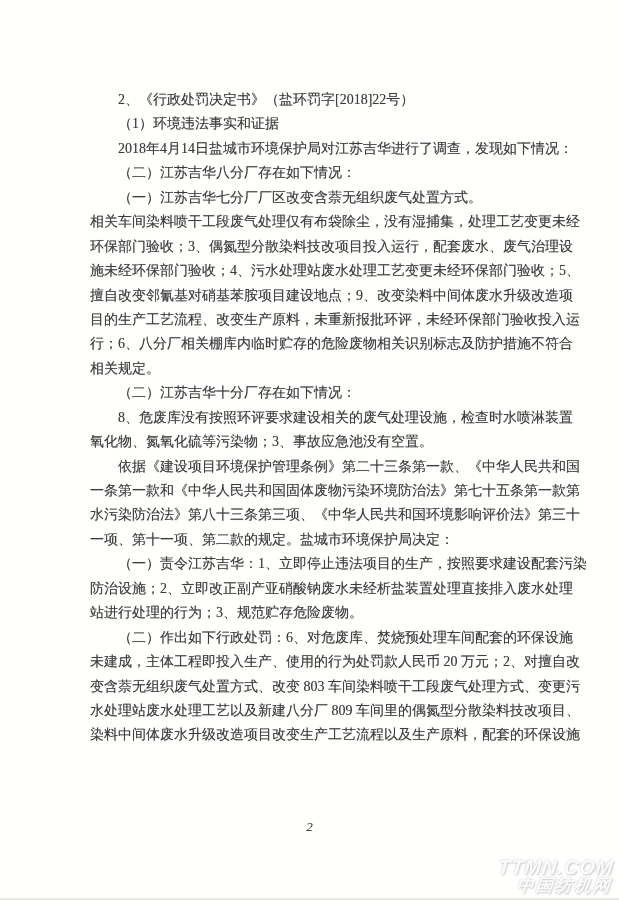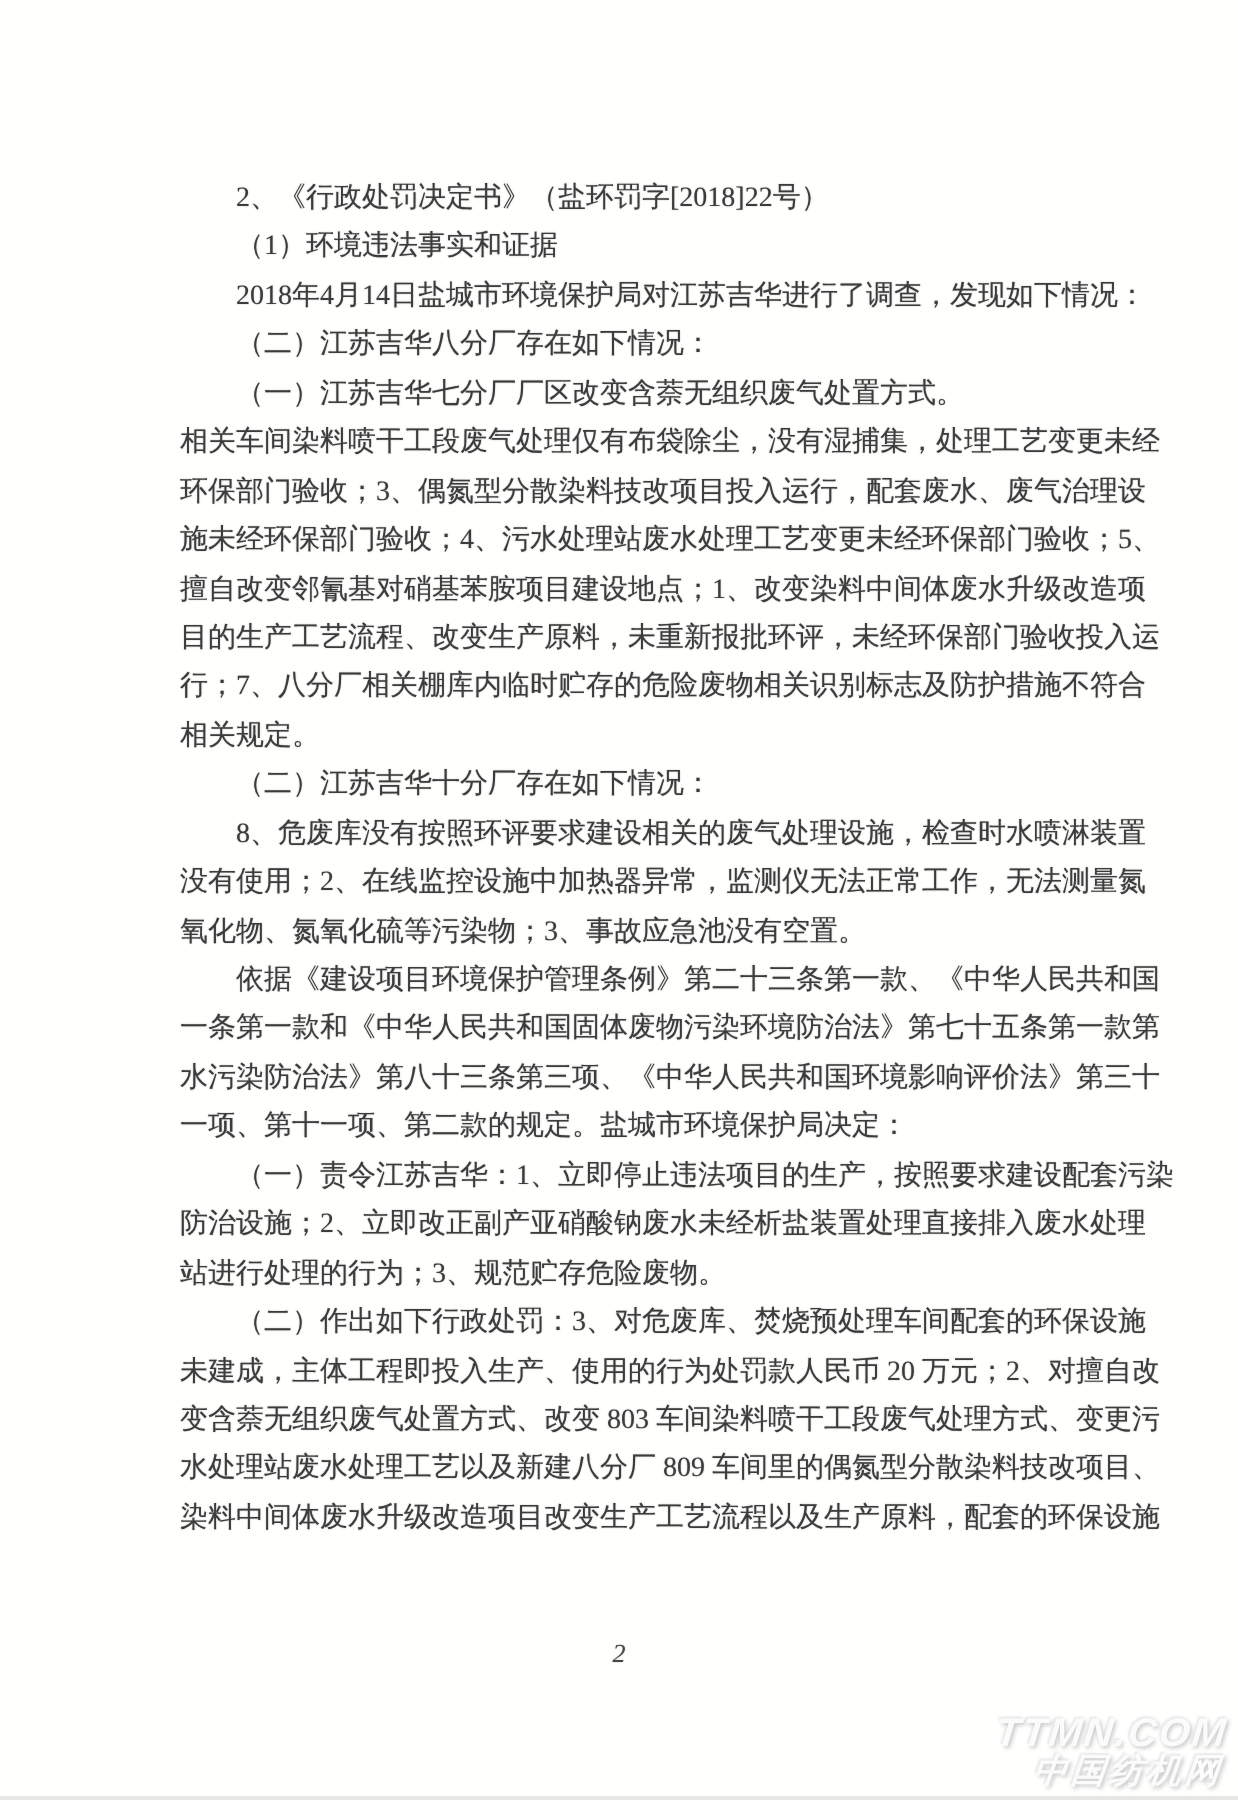--- a/index.html
+++ b/index.html
@@ -71,36 +71,35 @@
 
   <div class="doc">
     <div class="line bold indent">2、《行政处罚决定书》（盐环罚字[2018]22号）</div>
     <div class="line bold indent">（1）环境违法事实和证据</div>
     <div class="line indent">2018年4月14日盐城市环境保护局对江苏吉华进行了调查，发现如下情况：</div>
     <div class="line indent">（二）江苏吉华八分厂存在如下情况：</div>
     <div class="line indent">（一）江苏吉华七分厂厂区改变含萘无组织废气处置方式。</div>
     <div class="line">相关车间染料喷干工段废气处理仅有布袋除尘，没有湿捕集，处理工艺变更未经</div>
     <div class="line">环保部门验收；3、偶氮型分散染料技改项目投入运行，配套废水、废气治理设</div>
     <div class="line">施未经环保部门验收；4、污水处理站废水处理工艺变更未经环保部门验收；5、</div>
-    <div class="line">擅自改变邻氰基对硝基苯胺项目建设地点；1、改变染料中间体废水升级改造项</div>
+    <div class="line">擅自改变邻氰基对硝基苯胺项目建设地点；9、改变染料中间体废水升级改造项</div>
     <div class="line">目的生产工艺流程、改变生产原料，未重新报批环评，未经环保部门验收投入运</div>
-    <div class="line">行；7、八分厂相关棚库内临时贮存的危险废物相关识别标志及防护措施不符合</div>
+    <div class="line">行；6、八分厂相关棚库内临时贮存的危险废物相关识别标志及防护措施不符合</div>
     <div class="line">相关规定。</div>
     <div class="line indent">（二）江苏吉华十分厂存在如下情况：</div>
     <div class="line indent">8、危废库没有按照环评要求建设相关的废气处理设施，检查时水喷淋装置</div>
-    <div class="line">没有使用；2、在线监控设施中加热器异常，监测仪无法正常工作，无法测量氮</div>
     <div class="line">氧化物、氮氧化硫等污染物；3、事故应急池没有空置。</div>
     <div class="line indent">依据《建设项目环境保护管理条例》第二十三条第一款、《中华人民共和国</div>
     <div class="line">一条第一款和《中华人民共和国固体废物污染环境防治法》第七十五条第一款第</div>
     <div class="line">水污染防治法》第八十三条第三项、《中华人民共和国环境影响评价法》第三十</div>
     <div class="line">一项、第十一项、第二款的规定。盐城市环境保护局决定：</div>
     <div class="line indent">（一）责令江苏吉华：1、立即停止违法项目的生产，按照要求建设配套污染</div>
     <div class="line">防治设施；2、立即改正副产亚硝酸钠废水未经析盐装置处理直接排入废水处理</div>
     <div class="line">站进行处理的行为；3、规范贮存危险废物。</div>
-    <div class="line indent">（二）作出如下行政处罚：3、对危废库、焚烧预处理车间配套的环保设施</div>
+    <div class="line indent">（二）作出如下行政处罚：6、对危废库、焚烧预处理车间配套的环保设施</div>
     <div class="line">未建成，主体工程即投入生产、使用的行为处罚款人民币 20 万元；2、对擅自改</div>
     <div class="line">变含萘无组织废气处置方式、改变 803 车间染料喷干工段废气处理方式、变更污</div>
     <div class="line">水处理站废水处理工艺以及新建八分厂 809 车间里的偶氮型分散染料技改项目、</div>
     <div class="line">染料中间体废水升级改造项目改变生产工艺流程以及生产原料，配套的环保设施</div>
   </div>
 
   <div class="page-number">2</div>
 
   <div class="watermark">
     <div class="wm1">TTMN.COM</div>

